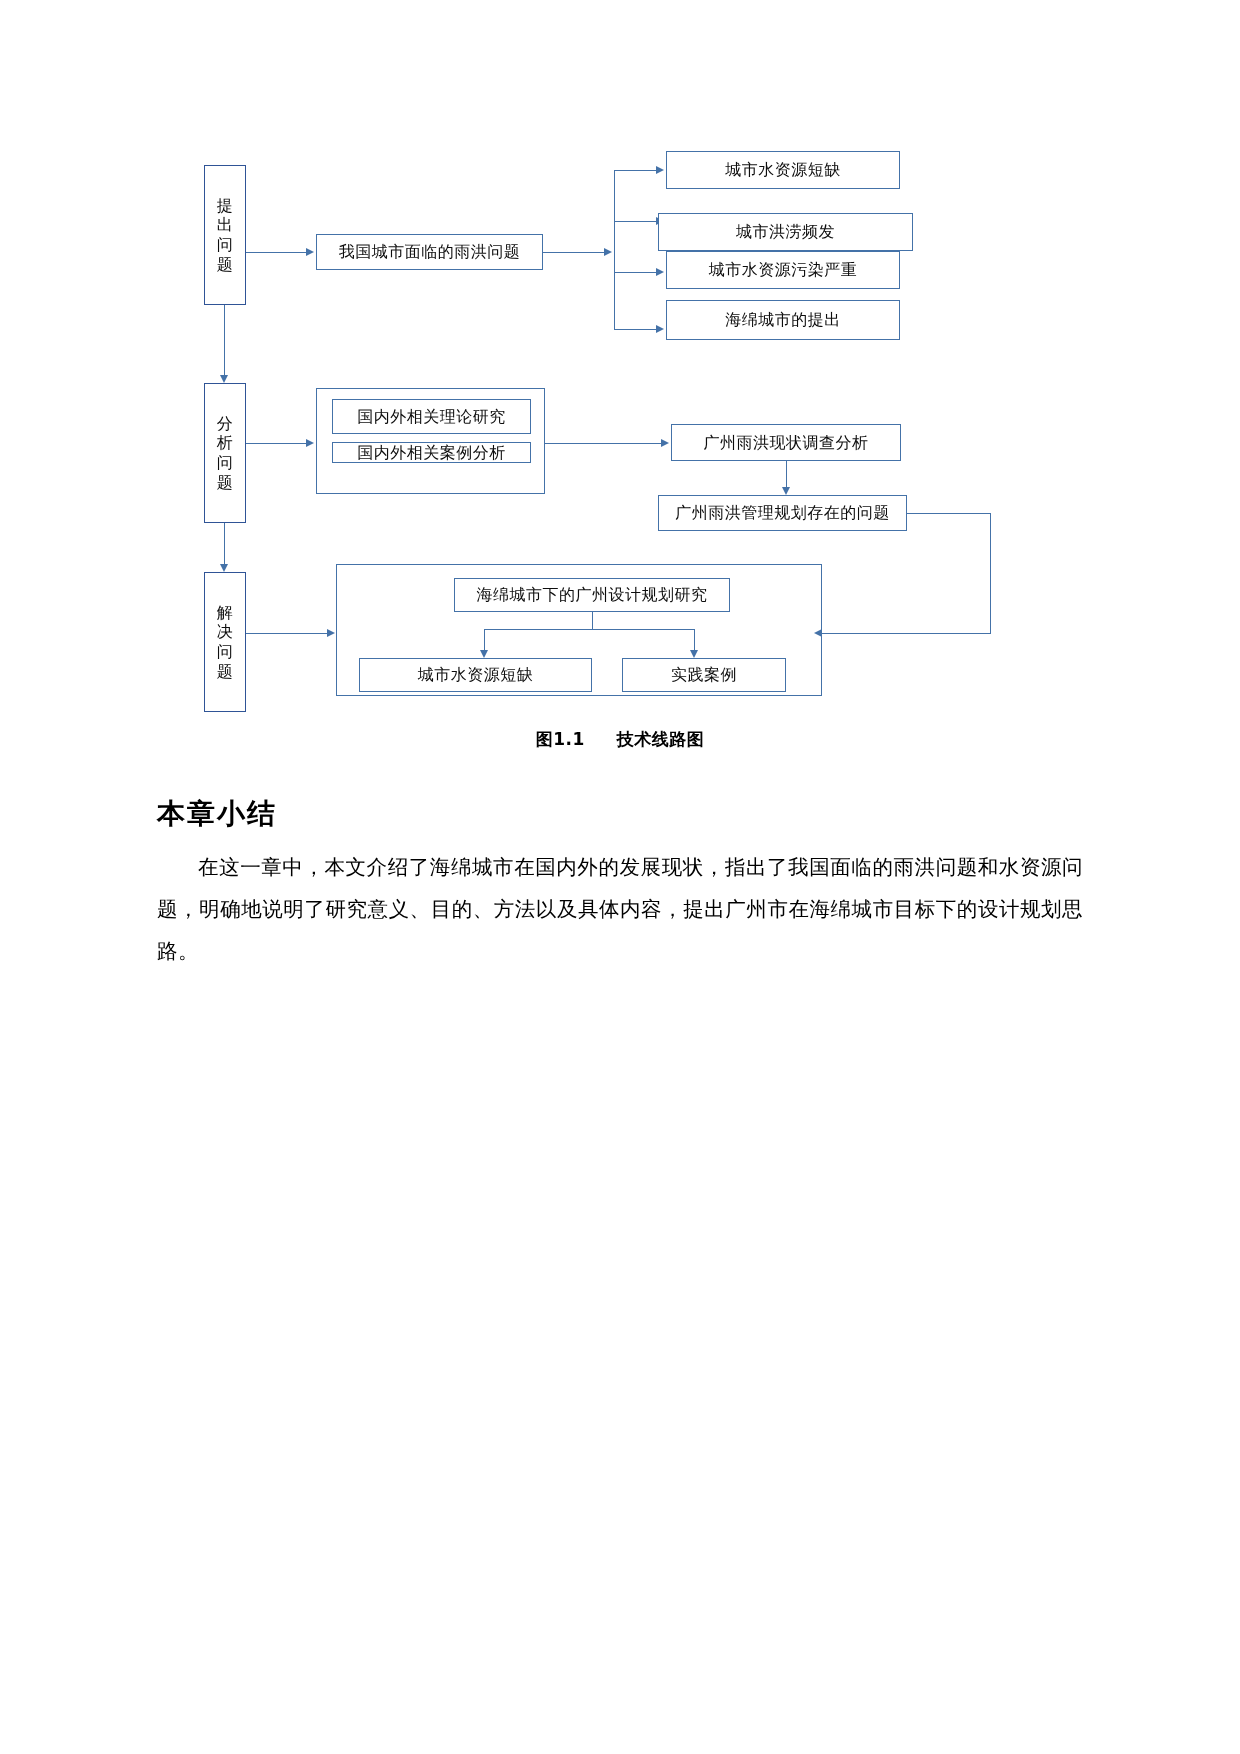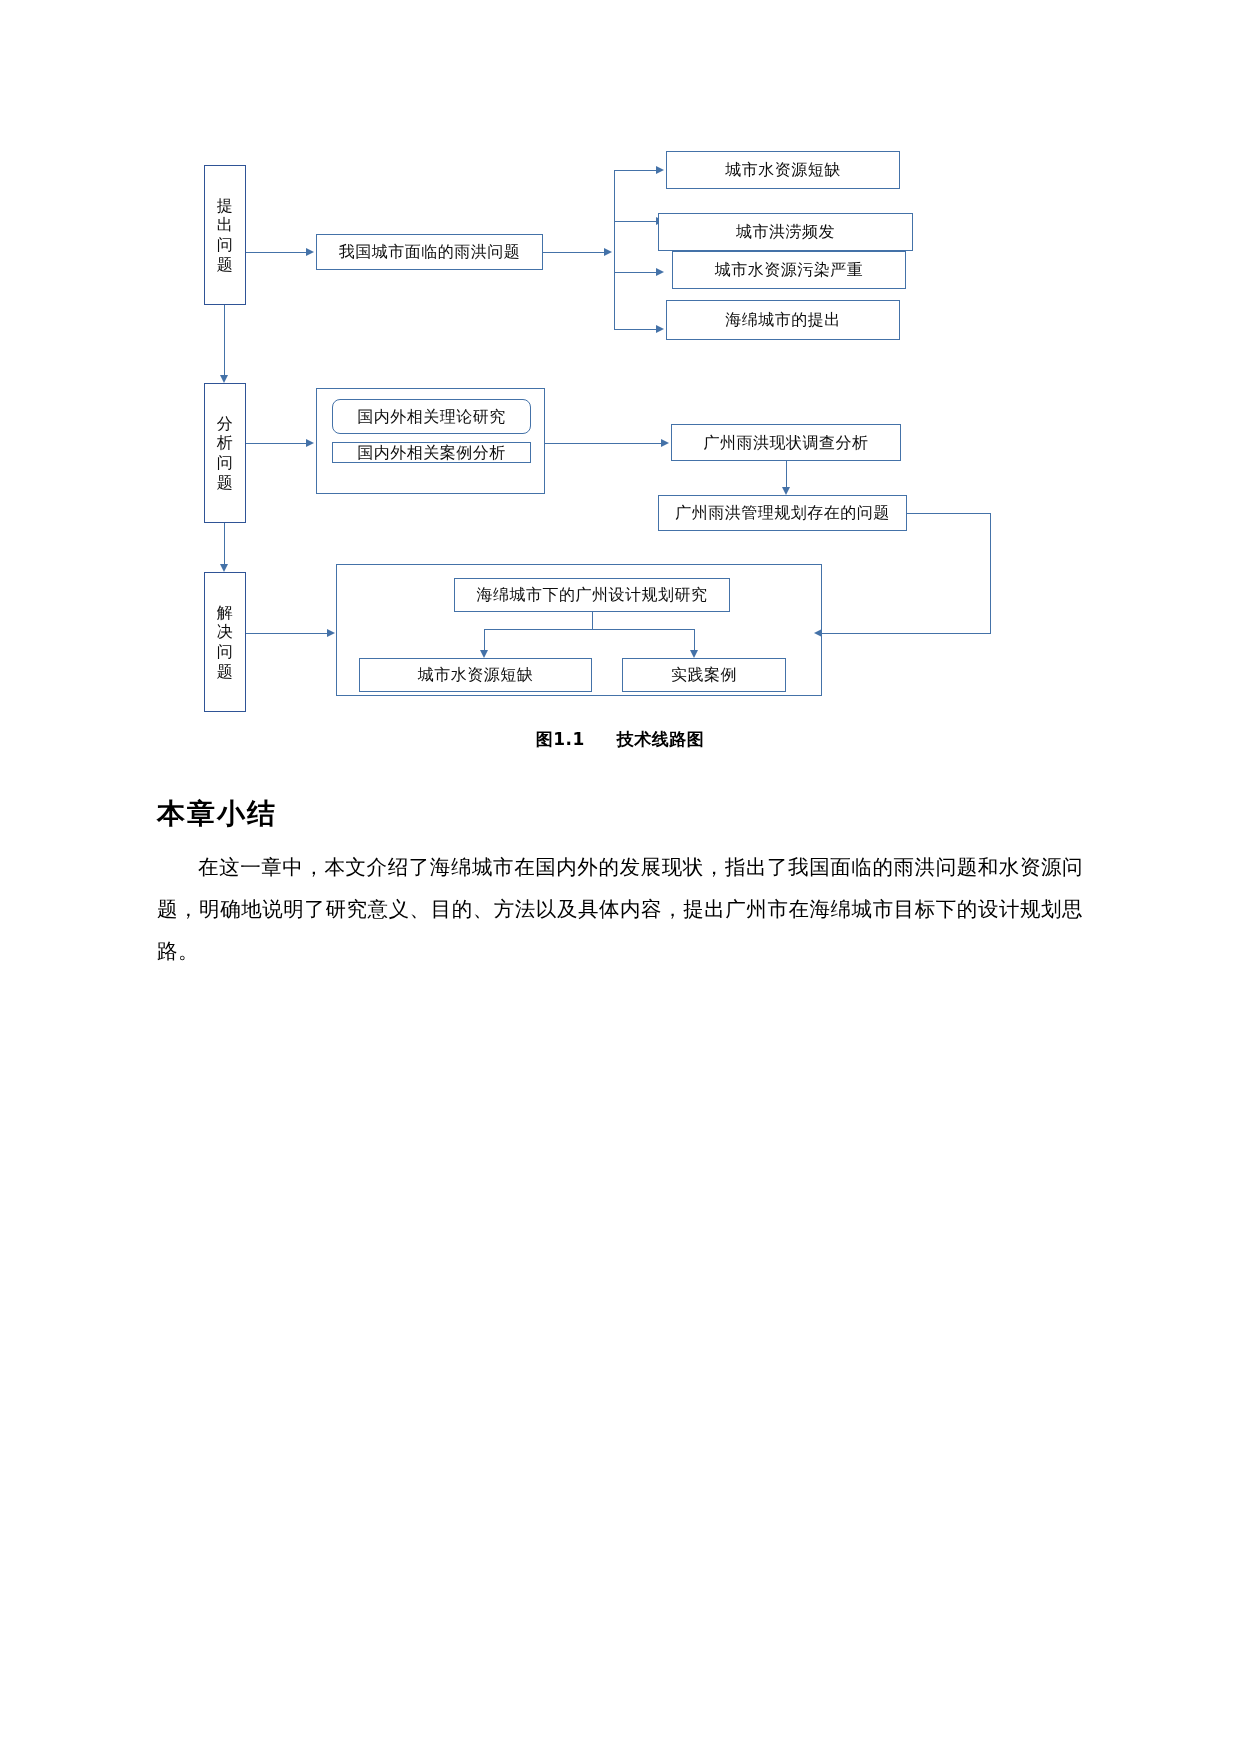--- a/index.html
+++ b/index.html
@@ -190,32 +190,32 @@
     <div class="ln h" style="left:464px; top:40px; width:44px;"></div>
     <div class="arrowhead right" style="left:506px; top:36px;"></div>
     <div class="node" style="left:516px; top:21px; width:234px; height:38px;">城市水资源短缺</div>
 
     <div class="ln h" style="left:464px; top:91px; width:44px;"></div>
     <div class="arrowhead right" style="left:506px; top:87px;"></div>
     <div class="node" style="left:508px; top:71px; width:255px; height:38px;margin-top:12px;">城市洪涝频发</div>
 
     <div class="ln h" style="left:464px; top:142px; width:44px;"></div>
     <div class="arrowhead right" style="left:506px; top:138px;"></div>
-    <div class="node" style="left:516px; top:121px; width:234px; height:38px;margin-left:6px;">城市水资源污染严重</div>
+    <div class="node" style="left:516px; top:121px; width:234px; height:38px;">城市水资源污染严重</div>
 
     <div class="ln h" style="left:464px; top:199px; width:44px;"></div>
     <div class="arrowhead right" style="left:506px; top:195px;"></div>
     <div class="node" style="left:516px; top:170px; width:234px; height:40px;">海绵城市的提出</div>
 
     <div class="ln h" style="left:96px; top:313px; width:62px;"></div>
     <div class="arrowhead right" style="left:156px; top:309px;"></div>
 
     <div class="group" style="left:166px; top:258px; width:229px; height:106px;"></div>
 
-    <div class="node" style="left:182px; top:269px; width:199px; height:35px;border-radius:8px;">国内外相关理论研究</div>
+    <div class="node" style="left:182px; top:269px; width:199px; height:35px;">国内外相关理论研究</div>
 
     <div class="node" style="left:182px; top:312px; width:199px; height:21px;">国内外相关案例分析</div>
 
     <div class="ln h" style="left:395px; top:313px; width:118px;"></div>
     <div class="arrowhead right" style="left:511px; top:309px;"></div>
 
     <div class="node" style="left:521px; top:294px; width:230px; height:37px;">广州雨洪现状调查分析</div>
 
     <div class="ln v" style="left:636px; top:331px; height:29px;"></div>
     <div class="arrowhead down" style="left:632px; top:357px;"></div>

